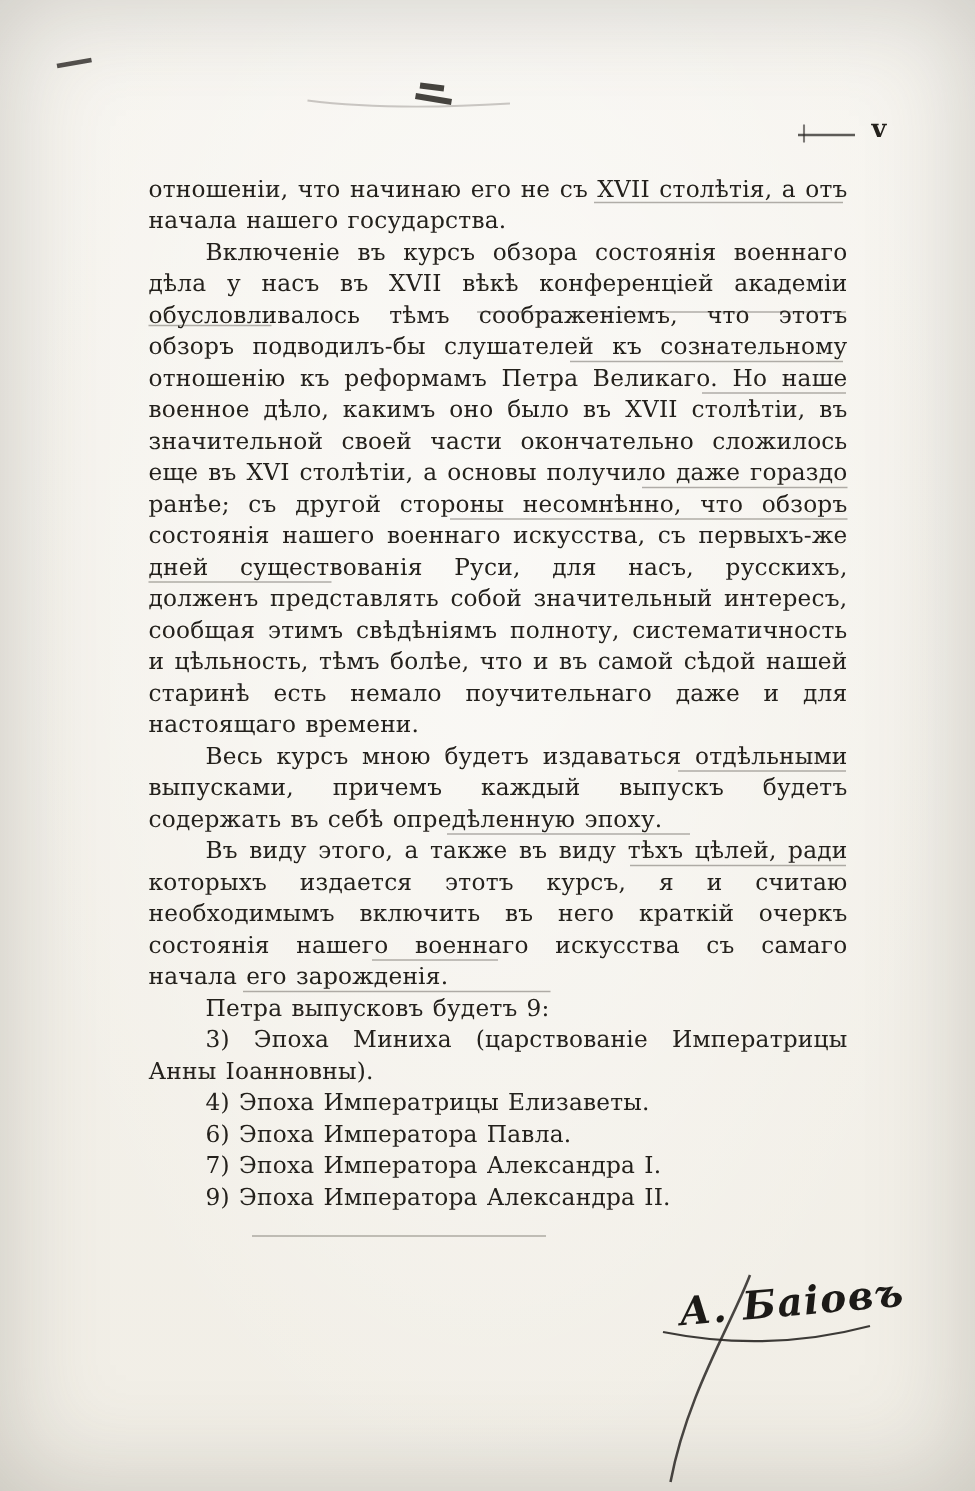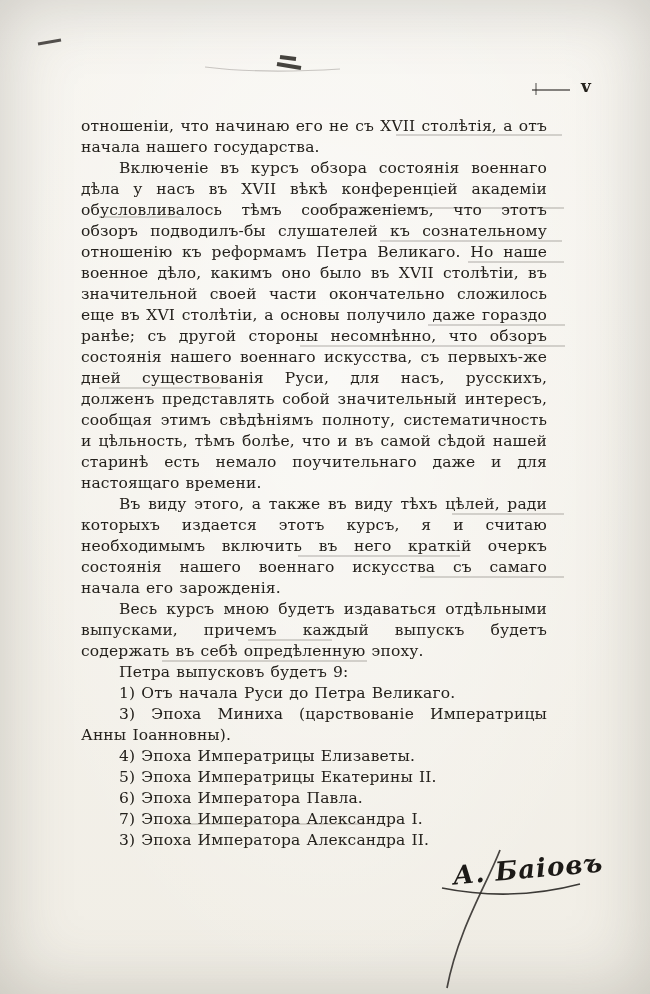--- a/index.html
+++ b/index.html
@@ -26,21 +26,21 @@
   .page-number {
     position: absolute;
     top: 76px;
     left: 581px;
     font-size: 17px;
     font-weight: bold;
     letter-spacing: 1px;
   }
   .text-block {
     position: absolute;
-    left: 81px;
+    left: 99px;
     top: 116px;
     width: 466px;
     font-size: 15.5px;
     line-height: 21px;
     text-align: justify;
     letter-spacing: 0.15px;
     word-spacing: 1px;
   }
   .text-block p {
     margin: 0;
@@ -71,31 +71,29 @@
 </head>
 <body>
 
 <div class="page">
 
   <div class="page-number">v</div>
 
   <div class="text-block">
     <p class="no-indent">отношеніи, что начинаю его не съ XVII столѣтія, а отъ начала нашего государства.</p>
     <p>Включеніе въ курсъ обзора состоянія военнаго дѣла у насъ въ XVII вѣкѣ конференціей академіи обусловливалось тѣмъ соображеніемъ, что этотъ обзоръ подводилъ-бы слушателей къ сознательному отношенію къ реформамъ Петра Великаго. Но наше военное дѣло, какимъ оно было въ XVII столѣтіи, въ значительной своей части окончательно сложилось еще въ XVI столѣтіи, а основы получило даже гораздо ранѣе; съ другой стороны несомнѣнно, что обзоръ состоянія нашего военнаго искусства, съ первыхъ-же дней существованія Руси, для насъ, русскихъ, долженъ представлять собой значительный интересъ, сообщая этимъ свѣдѣніямъ полноту, систематичность и цѣльность, тѣмъ болѣе, что и въ самой сѣдой нашей старинѣ есть немало поучительнаго даже и для настоящаго времени.</p>
+    <p>Весь курсъ мною будетъ издаваться отдѣльными выпусками, причемъ каждый выпускъ будетъ содержать въ себѣ опредѣленную эпоху.</p>
     <p>Въ виду этого, а также въ виду тѣхъ цѣлей, ради которыхъ издается этотъ курсъ, я и считаю необходимымъ включить въ него краткій очеркъ состоянія нашего военнаго искусства съ самаго начала его зарожденія.</p>
-    <p>Весь курсъ мною будетъ издаваться отдѣльными выпусками, причемъ каждый выпускъ будетъ содержать въ себѣ опредѣленную эпоху.</p>
     <p>Петра выпусковъ будетъ 9:</p>
 
-    <p>1) Отъ начала Руси до Петра Великаго.</p>
     <p>3) Эпоха Миниха (царствованіе Императрицы Анны Іоанновны).</p>
     <p>4) Эпоха Императрицы Елизаветы.</p>
-    <p>5) Эпоха Императрицы Екатерины II.</p>
     <p>6) Эпоха Императора Павла.</p>
     <p>7) Эпоха Императора Александра I.</p>
-    <p>3) Эпоха Императора Александра II.</p>
+    <p>9) Эпоха Императора Александра II.</p>
 
   </div>
 
   <div class="signature">А. Баіовъ</div>
 
   <svg class="artifacts" width="650" height="994" viewBox="0 0 650 994" xmlns="http://www.w3.org/2000/svg">
 
     <path d="M38,44 l23,-4" stroke="#2a2724" stroke-width="3.2" opacity="0.8" fill="none"></path>
 
     <path d="M280,57 l16,2 M277,64 l24,4" stroke="#26231f" stroke-width="4" opacity="0.85" fill="none"></path>

